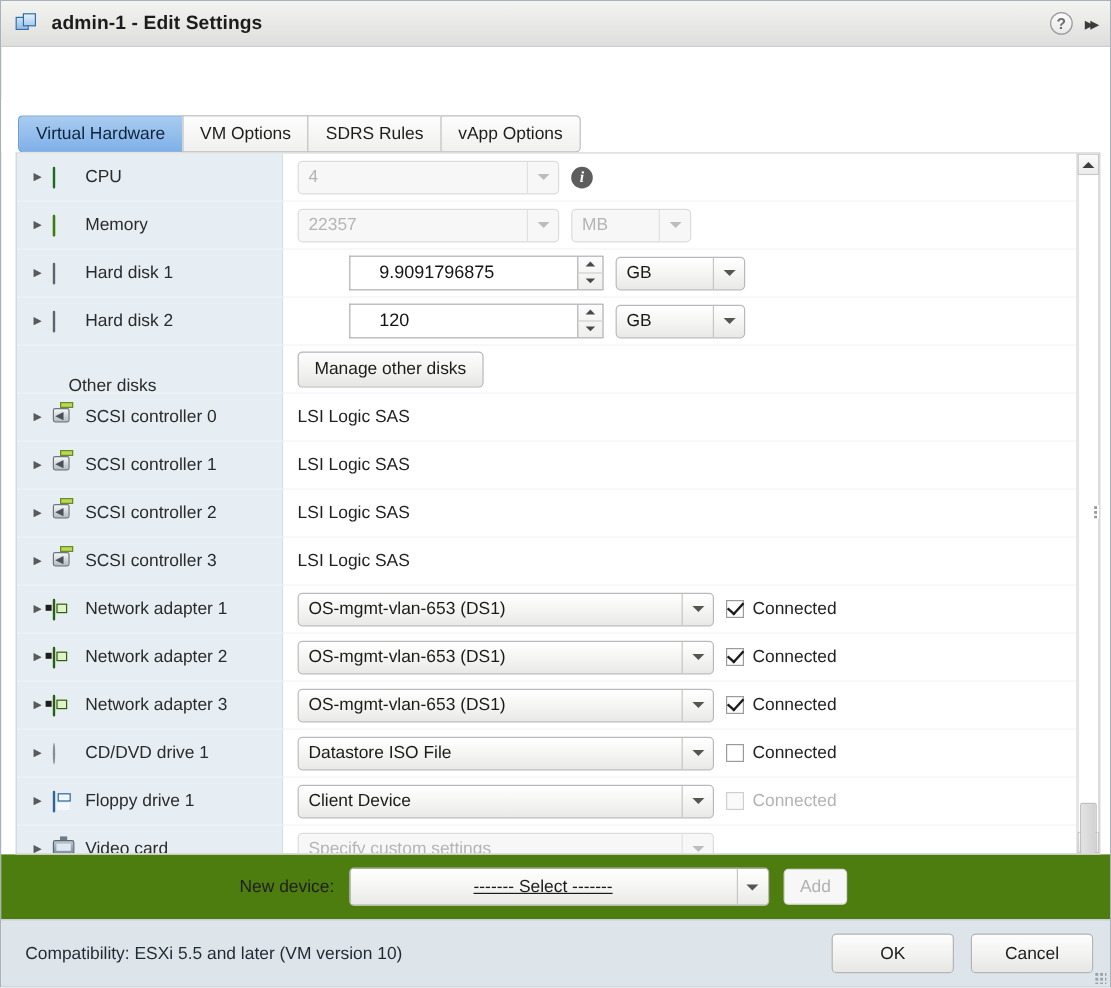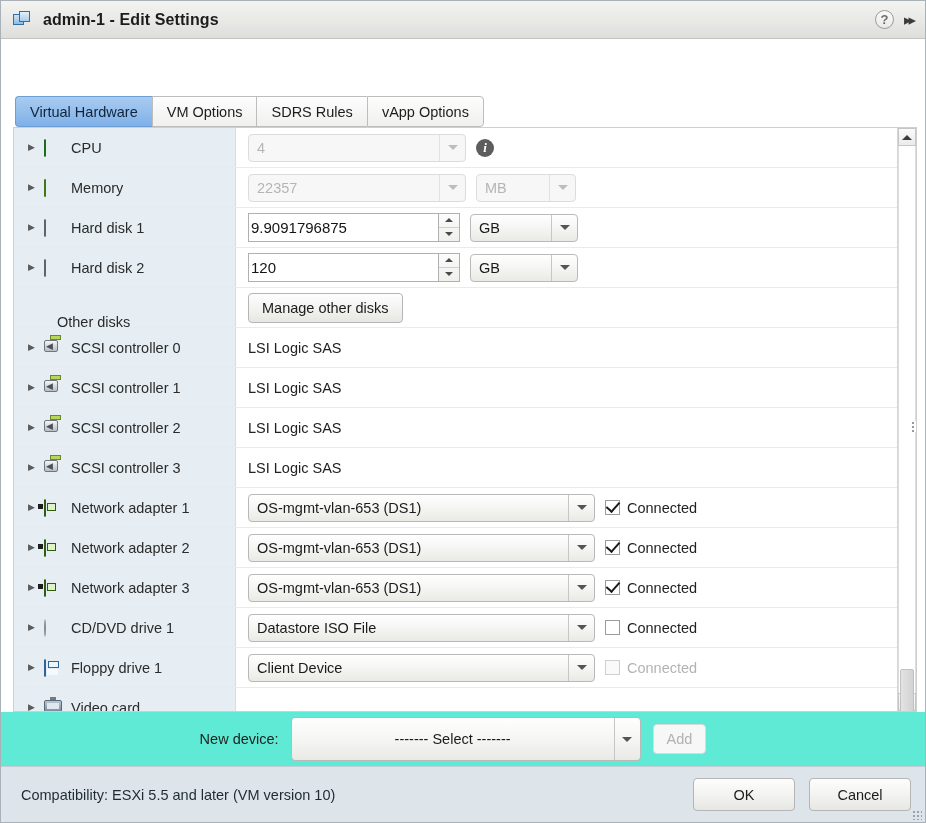--- a/index.html
+++ b/index.html
@@ -138,22 +138,22 @@
   .caret {
     width: 0; height: 0;
     border-left: 5px solid transparent; border-right: 5px solid transparent;
     border-top: 5px solid #555;
   }
   .combo.disabled .caret { border-top-color: #bdbdbd; }
 
   .spinbox { display: flex; align-items: stretch; height: 29px; }
   .spinbox .sinput {
     width: 190px; border: 1px solid #b0b0b0; border-right: none; background: #fff;
-    display: flex; align-items: center; padding: 0 2px;
-    font-size: 15px; color: #141414;
+    display: flex; align-items: center; padding: 0 24px;
+    font-size: 15px; color: #141414; margin-left: 43px;
   }
   .spinbtns {
     width: 22px; border: 1px solid #b0b0b0;
     display: flex; flex-direction: column;
     background: linear-gradient(to bottom,#fcfcfc,#efefec);
   }
   .spinbtns .sb { flex: 1 1 50%; display: flex; align-items: center; justify-content: center; cursor: pointer; }
   .spinbtns .sb:first-child { border-bottom: 1px solid #cfcfcf; }
   .tri-up { width:0;height:0;border-left:4px solid transparent;border-right:4px solid transparent;border-bottom:4px solid #4a4a4a; }
   .tri-dn { width:0;height:0;border-left:4px solid transparent;border-right:4px solid transparent;border-top:4px solid #4a4a4a; }
@@ -242,25 +242,25 @@
     width: 9px; height: 11px;
     background:
       radial-gradient(circle,#9a9a9a 40%,transparent 42%) 0 0/4px 4px repeat;
     background-color: #ffffff;
   }
 
   
   #newdevice {
     flex: 0 0 54px; height: 54px;
     display: flex; align-items: center; justify-content: center;
-    gap: 12px; background: #5eead4;
+    gap: 12px; background: #4d7c0f;
     padding-right: 20px;
   }
   #newdevice .nd-label { font-size: 14.5px; color: #1f1f1f; }
-  #nd-combo { width: 350px; height: 44px; }
+  #nd-combo { width: 350px; height: 32px; text-decoration: underline; }
   #nd-combo .ctext { text-align: center; }
 
   
   #footer {
     flex: 0 0 56px; height: 56px;
     background: #dde5ea;
     border-top: 1px solid #c2ccd3;
     display: flex; align-items: center;
     padding: 0 14px 0 20px;
     position: relative;
@@ -531,20 +531,28 @@
                 <span class="chk"></span>
                 <span>Connected</span>
               </div>
             </div>
           </div>
           <div class="row">
             <div class="rlabel">
               <span class="twisty">▶</span>
               <span class="devicon"><span class="ic-video"><span class="scr"></span><span class="stand"></span></span></span>
               <span class="rname">Video card</span>
+            </div>
+            <div class="rvalue">
+              <div class="combo disabled" style="width: 347px;">
+                <span class="ctext">Specify custom settings</span>
+                <span class="cbtn">
+                  <span class="caret"></span>
+                </span>
+              </div>
             </div>
           </div>
           <div class="row">
             <div class="rlabel">
               <span class="twisty">▶</span>
               <span class="devicon"><span class="ic-gear"></span></span>
               <span class="rname">VMCI device</span>
             </div>
             <div class="rvalue"></div>
           </div>

